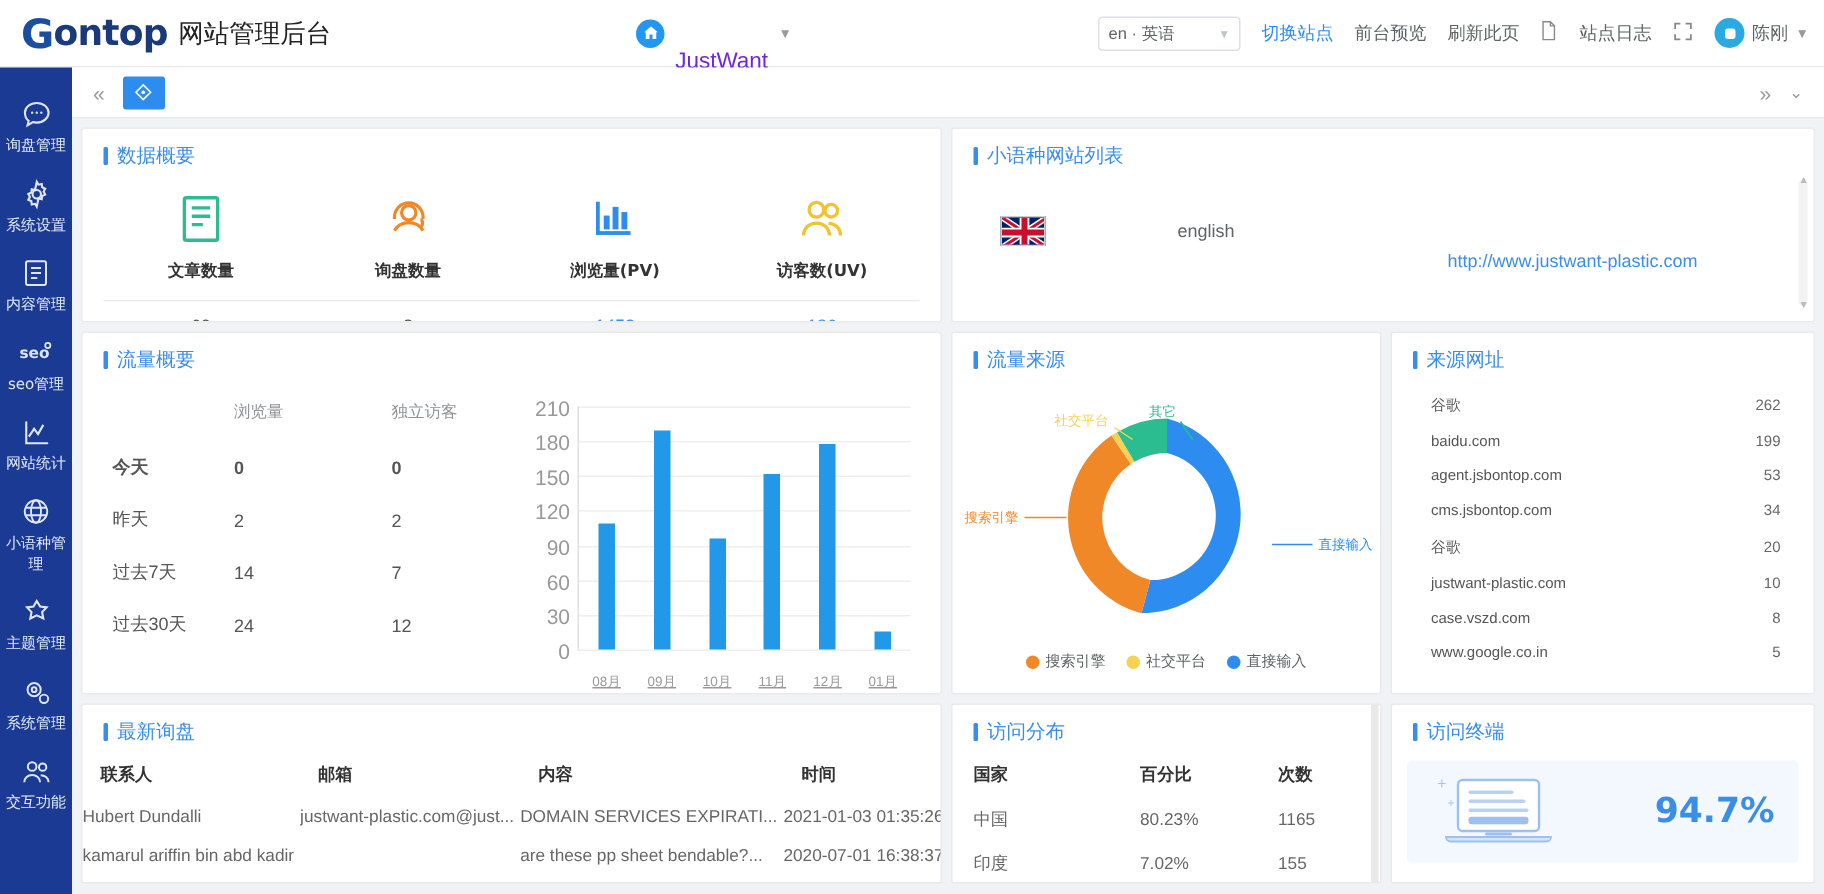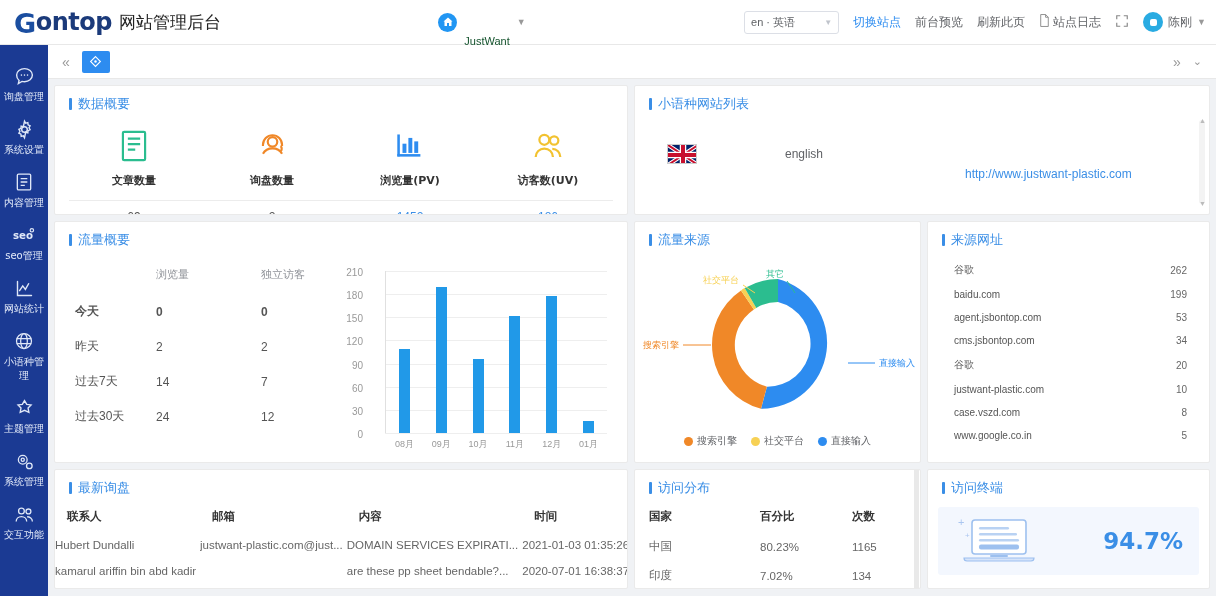--- a/index.html
+++ b/index.html
@@ -31,34 +31,34 @@
   }
   .header-center {
     flex: 1; display: flex; align-items: center; justify-content: center;
     margin-left: -120px;
   }
   .site-badge { display: flex; align-items: center; gap: 7px; }
   .site-circle {
     width: 19px; height: 19px; border-radius: 50%; background: #2196f3;
     display: flex; align-items: center; justify-content: center;
   }
-  .site-name { font-size: 11px; color: #14532d; margin-top: 37px; }
+  .site-name { font-size: 15px; color: #6d28d9; margin-top: 37px; }
   .caret { color: #999; font-size: 9px; }
   .header-right {
     display: flex; align-items: center; gap: 14px; padding-right: 10px;
   }
   .lang-select {
     width: 95px; height: 23px; border: 1px solid #dcdfe6; border-radius: 3px;
     display: flex; align-items: center; justify-content: space-between;
     padding: 0 6px; font-size: 11px; color: #606266; background: #fff;
   }
   .lang-select .arr { color: #c0c4cc; font-size: 8px; }
   .hdr-link { font-size: 12px; color: #606266; cursor: pointer; white-space: nowrap; }
   .hdr-link.blue { color: #2d8cf0; }
-  .hdr-ico { display: inline-flex; align-items: flex-start; gap: 3px; }
+  .hdr-ico { display: inline-flex; align-items: flex-start; gap: 15px; }
   .user-box { display: flex; align-items: center; gap: 5px; }
   .avatar {
     width: 20px; height: 20px; border-radius: 50%; background: #29abe2;
     display: flex; align-items: center; justify-content: center;
   }
   .avatar .inner { width: 7px; height: 7px; border-radius: 2px; background: #fff; }
   
   .sidebar {
     position: absolute; top: 45px; left: 0; width: 48px; height: 551px;
     background: #1b3a93; padding-top: 14px;
@@ -150,29 +150,29 @@
   .lbl-today { color: #e8453c; font-weight: bold; }
   .lbl-link { color: #3a8ee6; cursor: pointer; }
   .v-red { color: #e8453c; font-size: 16px; font-weight: bold; }
   
   .barchart { flex: 1; position: relative; height: 190px; margin: 12px 14px 0 0; }
   .bc-plot { position: absolute; left: 30px; right: 6px; top: 6px; bottom: 22px; }
   .bc-grid { position: absolute; left: 0; right: 0; top: 0; bottom: 0; }
   .bc-grid .gl { position: absolute; left: 0; right: 0; border-top: 1px solid #eee; }
   .bc-axis { position: absolute; left: 0; top: 0; bottom: 0; border-left: 1px solid #e0e0e0; }
   .bc-ylab {
-    position: absolute; right: 100%; margin-right: 22px; font-size: 10px;
+    position: absolute; right: 100%; margin-right: 5px; font-size: 14px;
     color: #999; transform: translateY(-50%); white-space: nowrap;
   }
   .bc-bars { position: absolute; left: 1px; right: 0; top: 0; bottom: 0; display: flex; }
   .bc-col { flex: 1; position: relative; display: flex; justify-content: center; align-items: flex-end; }
   .bc-bar { width: 11px; background: #2199e8; }
   .bc-xlab {
-    position: absolute; top: 100%; margin-top: 5px; font-size: 9px; color: #999;
-    white-space: nowrap; left: 50%; transform: translateX(-50%);
+    position: absolute; top: 100%; margin-top: 15px; font-size: 9px; color: #999;
+    white-space: nowrap; left: 50%; transform: translateX(-50%); text-decoration: underline;
   }
   
   .donut-wrap { position: relative; height: 205px; }
   .legend {
     position: absolute; bottom: 10px; left: 0; right: 0;
     display: flex; justify-content: center; gap: 14px; font-size: 10px; color: #606266;
   }
   .lg { display: flex; align-items: center; gap: 4px; }
   .lg .dot { width: 9px; height: 9px; border-radius: 50%; display: inline-block; }
   
@@ -668,21 +668,21 @@
           <th>次数</th>
         </tr>
         <tr>
           <td class="vd-pad">中国</td>
           <td>80.23%</td>
           <td>1165</td>
         </tr>
         <tr>
           <td class="vd-pad">印度</td>
           <td>7.02%</td>
-          <td>134</td>
+          <td>155</td>
         </tr>
       </tbody>
         </table>
       <div class="side-scrollbar"></div>
     </div>
 
     <div class="card" style="width:283px;height:120px">
       <div class="card-title">访问终端</div>
       <div class="term-box">
         <span>

